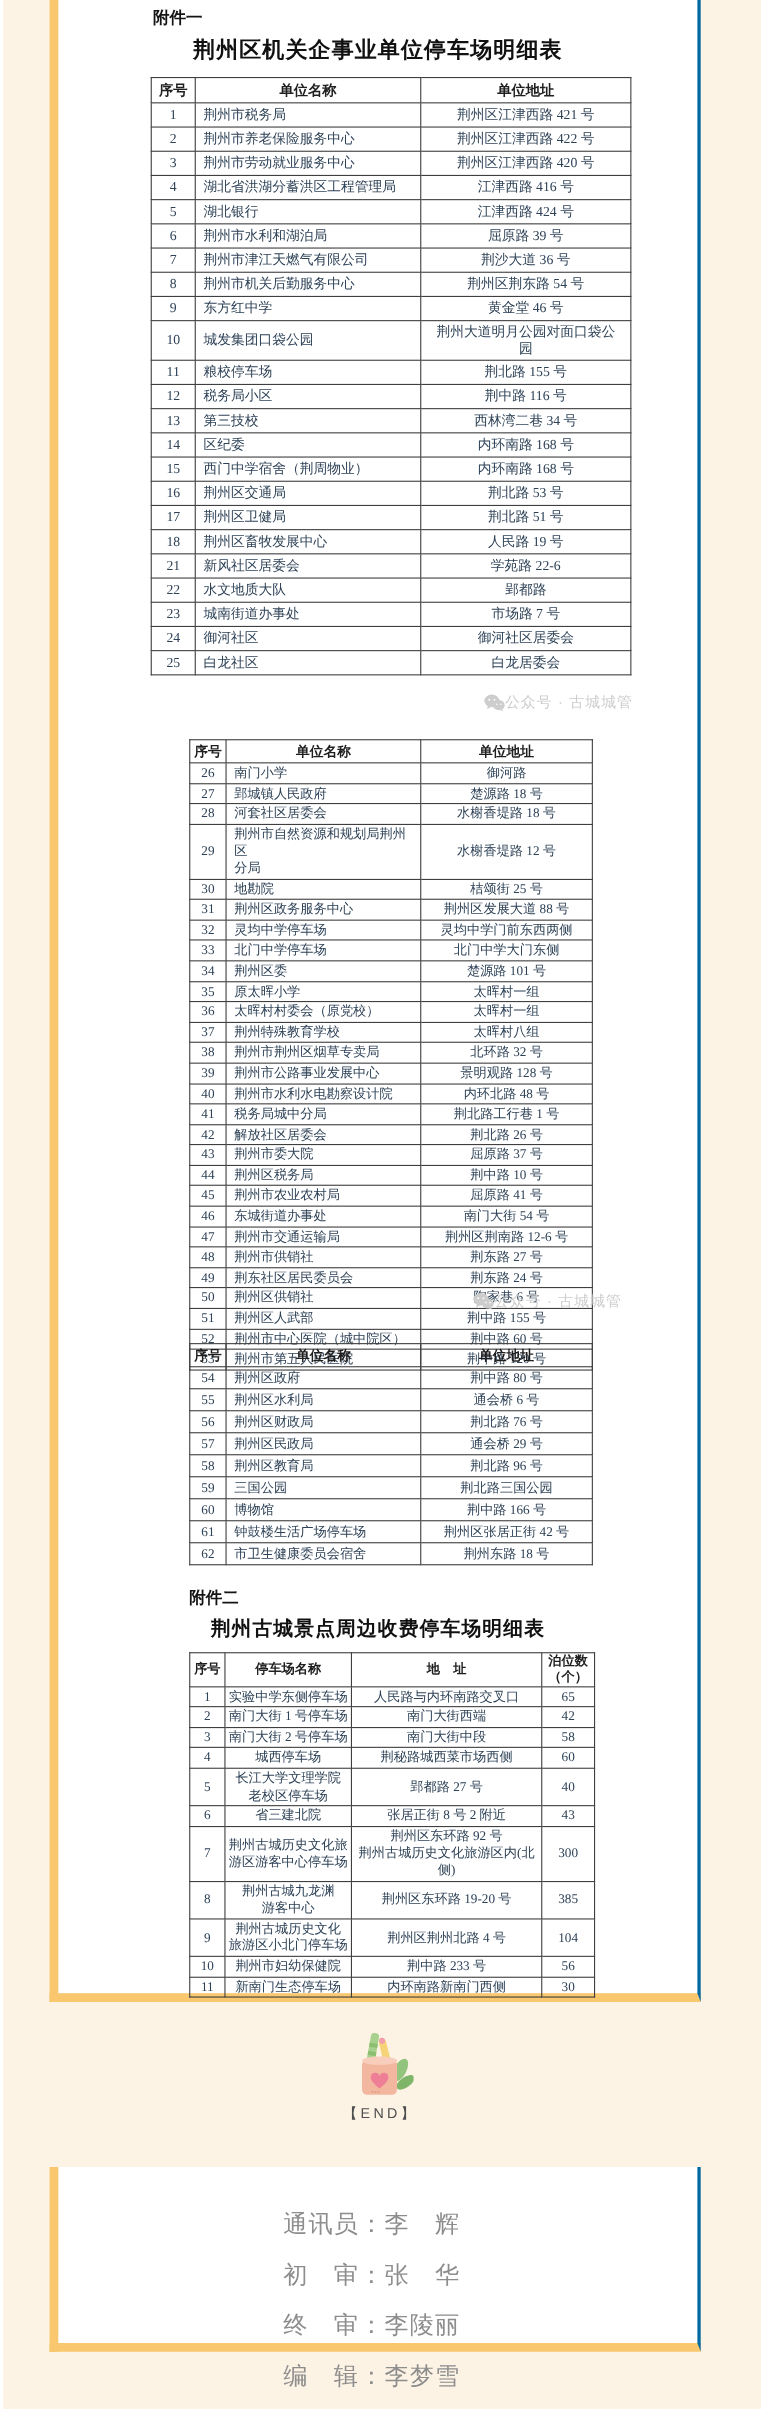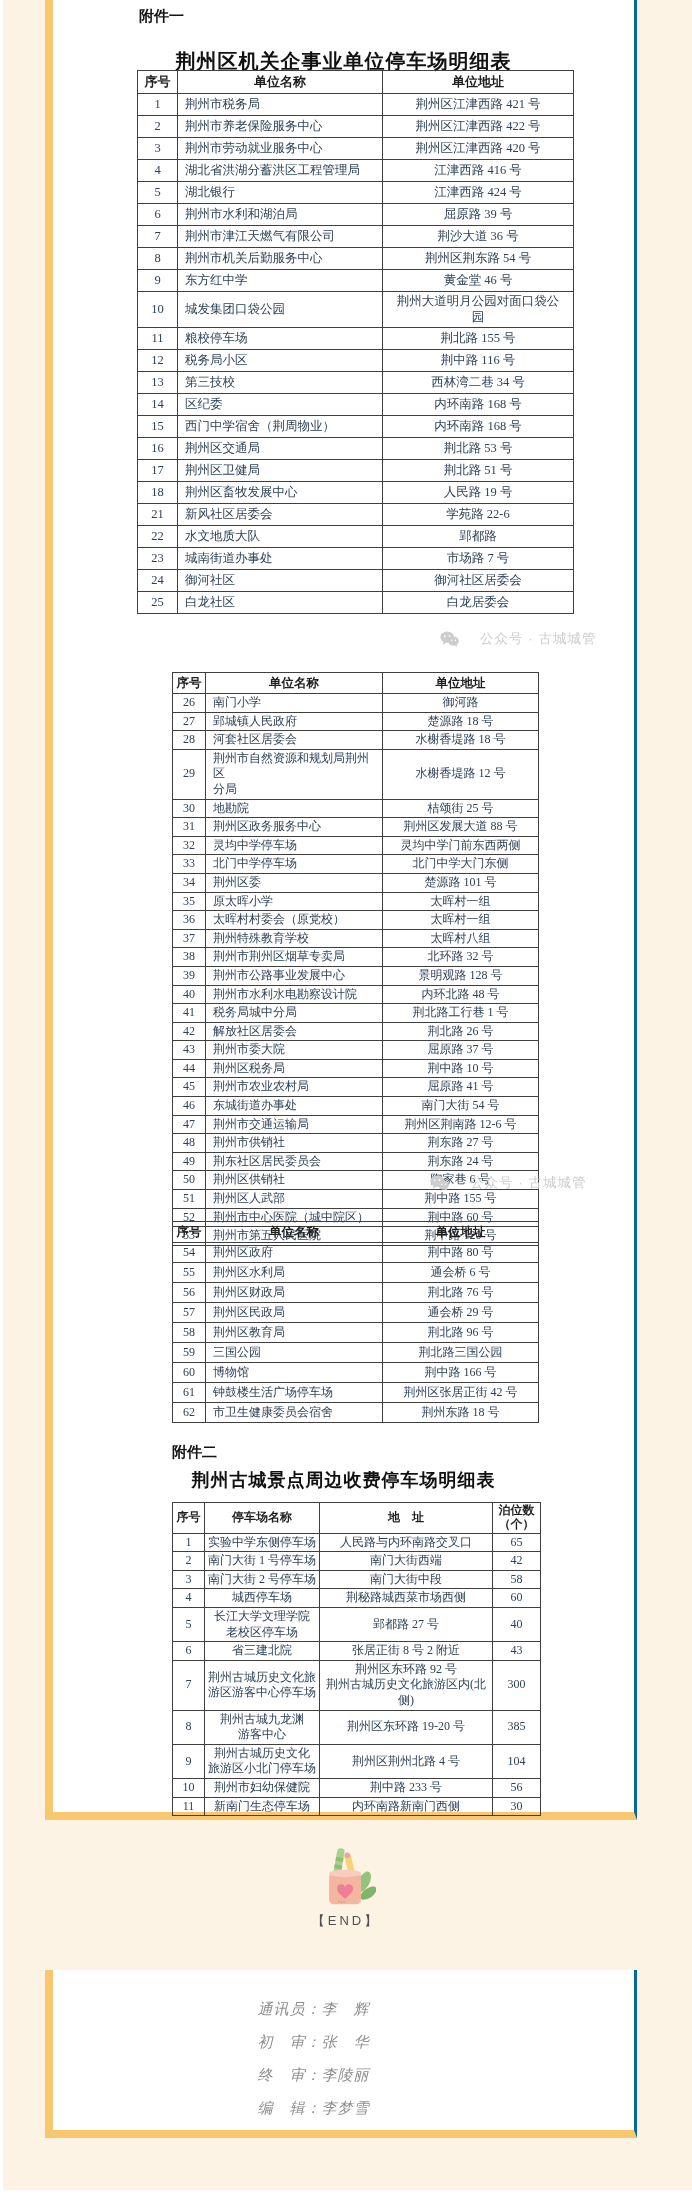--- a/index.html
+++ b/index.html
@@ -16,21 +16,21 @@
     position:absolute;left:45px;width:581px;background:#ffffff;
     border-left:8px solid #f8c76e;border-right:3px solid #0369a1;border-bottom:8px solid #f8c76e;
   }
   .main-card{top:0;height:1812px;}
   .credits-card{top:1970px;height:160px;font-family:"Liberation Sans","DejaVu Sans",sans-serif;}
 
   .attach-label{position:absolute;font-size:15px;font-weight:bold;color:#141414;}
   .attach1-label{top:7px;left:86px;}
   .attach2-label{top:1443px;left:119px;}
   .doc-title{position:absolute;left:0;width:100%;text-align:center;font-weight:bold;color:#111;}
-  .title1{top:48px;font-size:20px;letter-spacing:1px;}
+  .title1{top:32px;font-size:20px;letter-spacing:1px;}
   .title2{top:1468px;font-size:18px;letter-spacing:1px;}
 
   table{border-collapse:collapse;table-layout:fixed;color:#2e4257;position:absolute;}
   th,td{border:1px solid #3f3f3f;text-align:center;padding:1px 2px;line-height:1.3;overflow:hidden;}
   td{white-space:pre-line;}
   th{font-weight:bold;color:#1f1f1f;}
 
   .t1{top:70px;left:84px;width:421px;font-size:12.5px;}
   .t1 th{height:20px;font-size:13px;}
   .t1 td{height:19px;}
@@ -52,38 +52,38 @@
 
   .t4{top:1502px;left:119px;width:348px;font-size:12px;}
   .t4 th{height:16px;font-size:12px;line-height:1.15;}
   .t4 td{height:14.5px;}
   .t4 th:nth-child(1),.t4 td:nth-child(1){width:27px;}
   .t4 th:nth-child(2),.t4 td:nth-child(2){width:110px;}
   .t4 th:nth-child(3),.t4 td:nth-child(3){width:168px;}
   .t4 th:nth-child(4),.t4 td:nth-child(4){width:43px;}
 
   .watermark{
-    position:absolute;display:flex;align-items:center;gap:21px;
+    position:absolute;display:flex;align-items:center;gap:0;
     color:#cdcdcd;font-size:13.5px;font-family:"Liberation Sans","DejaVu Sans",sans-serif;
     letter-spacing:1px;white-space:nowrap;justify-content:space-between;
   }
   .wm1{top:630px;left:387px;}
   .wm2{top:1174px;left:377px;}
   .watermark svg{flex:0 0 auto;}
 
   .illustration{position:absolute;top:1846px;left:50%;transform:translateX(-50%);}
   .end-label{
     position:absolute;top:1912px;left:0;width:100%;text-align:center;
     font-size:13px;color:#4f4f4f;letter-spacing:3px;
     font-family:"Liberation Sans","DejaVu Sans",sans-serif;
   }
   .credits-inner{padding-top:22px;}
   .credits-line{
-    width:172px;margin:0 auto;height:33px;line-height:33px;
-    font-size:15px;color:#8d8d8d;letter-spacing:1px;text-align:left;font-style:italic;
+    width:172px;margin:13px auto;height:33px;line-height:33px;
+    font-size:22px;color:#8d8d8d;letter-spacing:1px;text-align:left;
   }
 </style>
 </head>
 <body>
 
 <div class="left-sliver"></div>
 
 <div class="card main-card">
   <div class="attach-label attach1-label">附件一</div>
   <div class="doc-title title1">荆州区机关企事业单位停车场明细表</div>

